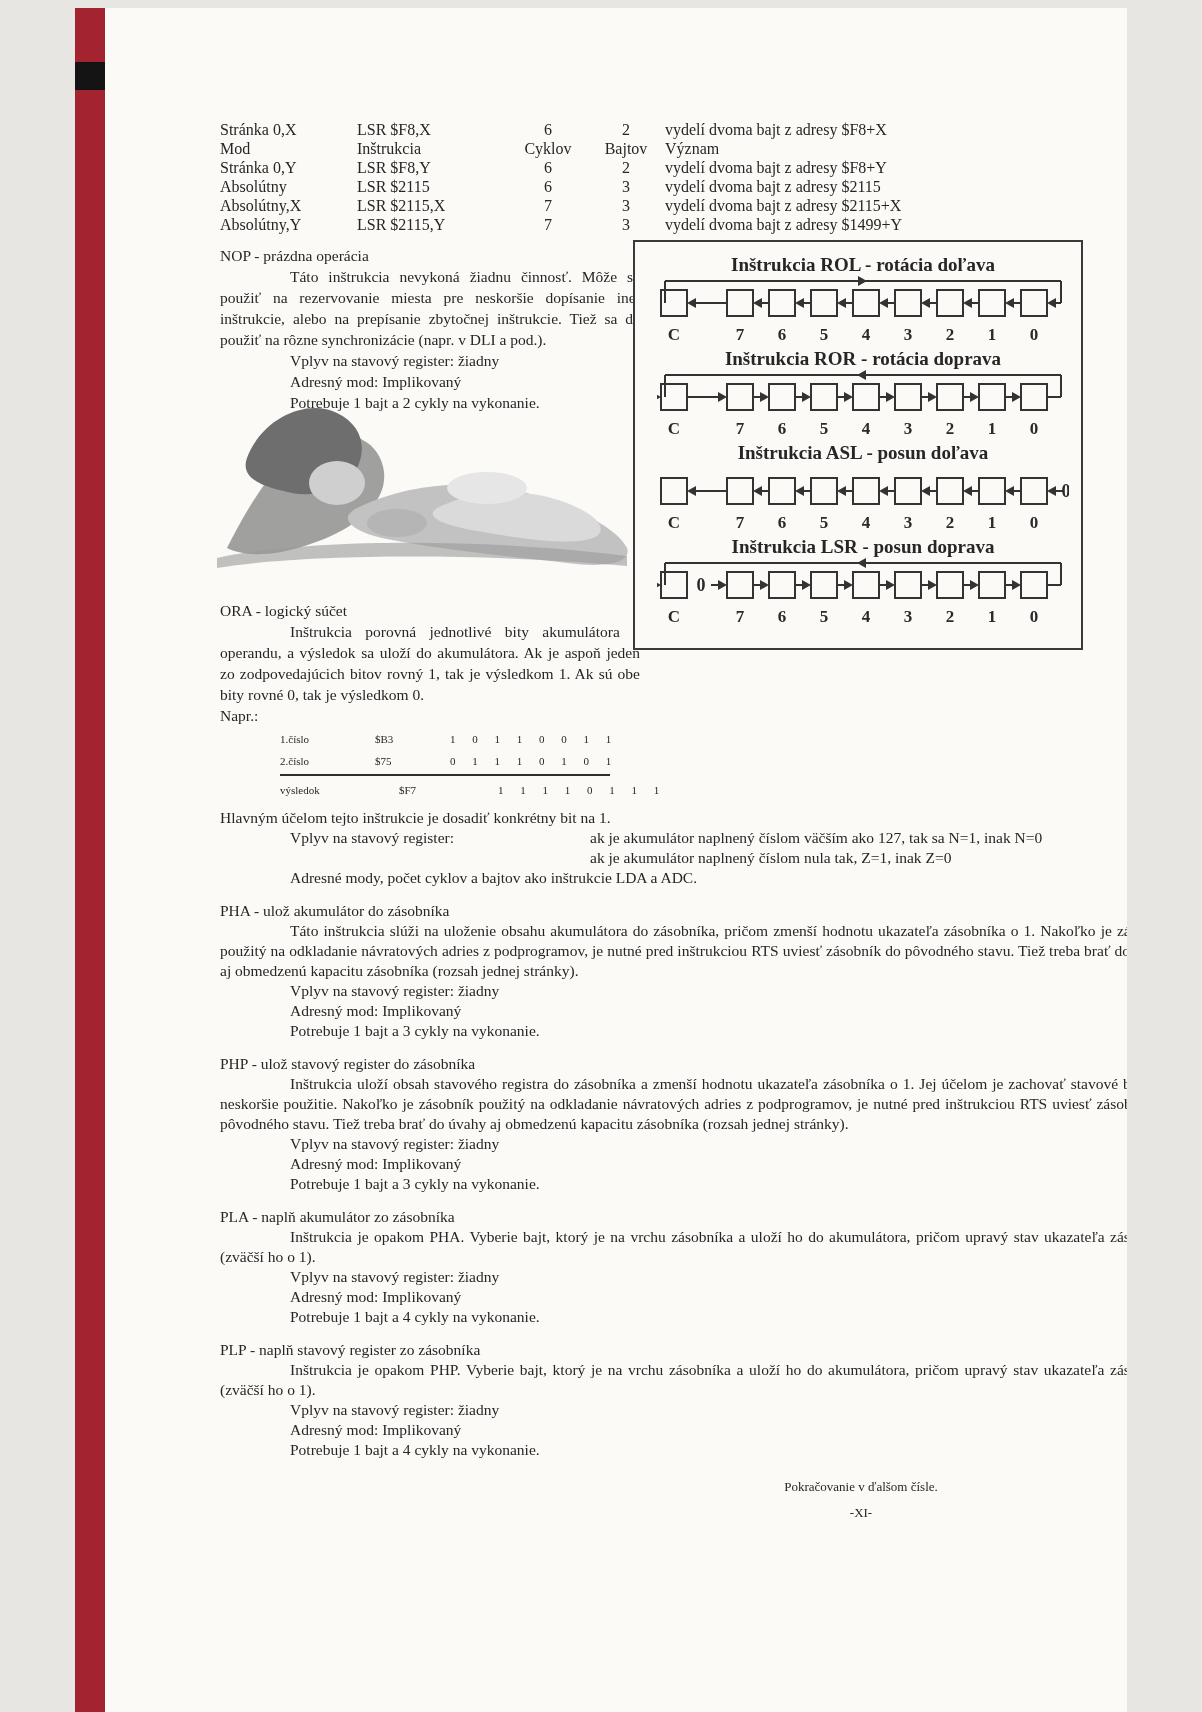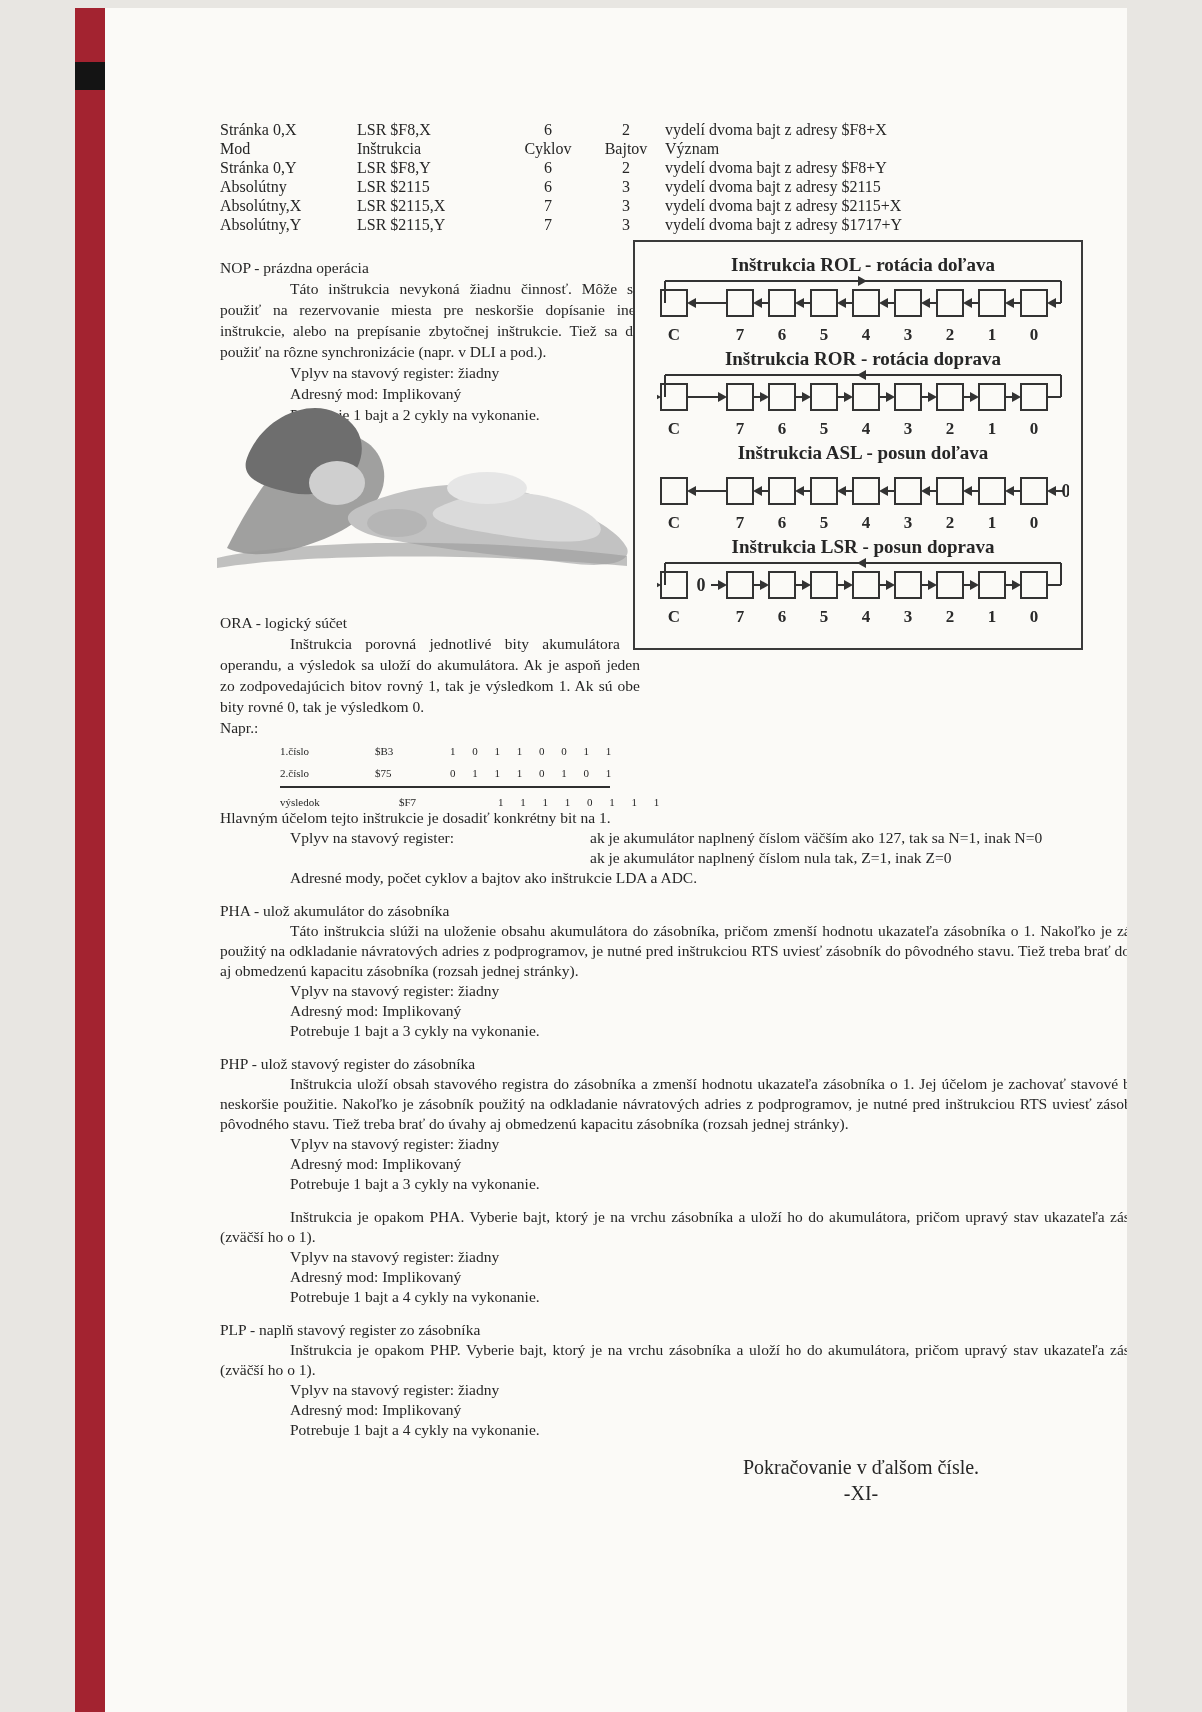--- a/index.html
+++ b/index.html
@@ -11,21 +11,21 @@
   }
   
   .stripe{position:absolute;left:0;top:0;width:30px;height:1712px;}
   .stripe .notch{position:absolute;left:0;width:30px;background:#141414;}
   
   .addr-table{position:absolute;left:145px;top:112px;width:950px;font-size:16px;line-height:19px;}
   .addr-row{display:grid;grid-template-columns:137px 152px 78px 78px auto;}
   .addr-row span{white-space:nowrap;}
   .addr-row .c2,.addr-row .c3{text-align:center;}
   
-  .leftcol{position:absolute;left:145px;top:249px;width:420px;font-size:15.5px;line-height:21px;}
+  .leftcol{position:absolute;left:145px;top:237px;width:420px;font-size:15.5px;line-height:21px;}
   .sec-heading{white-space:nowrap;}
   .body-just{text-align:justify;text-indent:70px;margin:0;}
   .notes div{padding-left:70px;white-space:nowrap;}
   
   .illu{position:absolute;left:112px;top:380px;width:452px;height:212px;}
   
   .diagbox{
     position:absolute;left:558px;top:232px;width:416px;height:386px;
     border:2px solid #3a3a3a;background:#fbfaf7;padding:12px 10px 8px 20px;
   }
@@ -37,21 +37,21 @@
   .ex-row{display:grid;grid-template-columns:95px 75px auto;}
   .ex-row .bits{letter-spacing:7px;white-space:nowrap;}
   .ex-row.ruled{border-bottom:2px solid #2f2f2f;padding-bottom:2px;}
   .ex-row.result{padding-top:3px;gap:24px;}
   
   .fullcol{position:absolute;left:145px;top:800px;width:952px;font-size:15.5px;line-height:20px;}
   .status-row{display:flex;align-items:flex-start;font-family:Liberation Serif, serif;}
   .status-row .lbl{padding-left:70px;width:300px;flex:0 0 300px;white-space:nowrap;}
   .status-row .vals div{white-space:nowrap;}
   .instr-sec{margin-top:13px;}
-  .footer{margin-top:14px;text-align:center;padding-left:330px;font-size:20px;line-height:26px;}
+  .footer{margin-top:14px;text-align:center;padding-left:330px;font-size:13px;line-height:26px;}
 </style>
 </head>
 <body>
 
 <div class="page">
 
   <div class="stripe" style="background: rgb(163, 35, 48);">
     <div class="notch" style="top:54px;height:28px;"></div>
   </div>
 
@@ -89,21 +89,21 @@
         <span class="c1">LSR $2115,X</span>
         <span class="c2">7</span>
         <span class="c3">3</span>
         <span class="c4">vydelí dvoma bajt z adresy $2115+X</span>
       </div>
       <div class="addr-row">
         <span class="c0">Absolútny,Y</span>
         <span class="c1">LSR $2115,Y</span>
         <span class="c2">7</span>
         <span class="c3">3</span>
-        <span class="c4">vydelí dvoma bajt z adresy $1717+Y</span>
+        <span class="c4">vydelí dvoma bajt z adresy $1499+Y</span>
       </div>
     </div>
 
   <div class="leftcol">
     <div class="sec-heading">NOP - prázdna operácia</div>
     <p class="body-just">Táto inštrukcia nevykoná žiadnu činnosť. Môže sa použiť na rezervovanie miesta pre neskoršie dopísanie inej inštrukcie, alebo na prepísanie zbytočnej inštrukcie. Tiež sa dá použiť na rôzne synchronizácie (napr. v DLI a pod.).</p>
     <div class="notes">
         <div>Vplyv na stavový register: žiadny</div>
         <div>Adresný mod: Implikovaný</div>
         <div>Potrebuje 1 bajt a 2 cykly na vykonanie.</div>
@@ -354,20 +354,21 @@
       <div class="sec-heading">PHP - ulož stavový register do zásobníka</div>
       <p class="body-just">Inštrukcia uloží obsah stavového registra do zásobníka a zmenší hodnotu ukazateľa zásobníka o 1. Jej účelom je zachovať stavové bity pre neskoršie použitie. Nakoľko je zásobník použitý na odkladanie návratových adries z podprogramov, je nutné pred inštrukciou RTS uviesť zásobník do pôvodného stavu. Tiež treba brať do úvahy aj obmedzenú kapacitu zásobníka (rozsah jednej stránky).</p>
       <div class="notes">
           <div>Vplyv na stavový register: žiadny</div>
           <div>Adresný mod: Implikovaný</div>
           <div>Potrebuje 1 bajt a 3 cykly na vykonanie.</div>
         </div>
     </div>
 
     <div class="instr-sec">
+      <div class="sec-heading">PLA - naplň akumulátor zo zásobníka</div>
       <p class="body-just">Inštrukcia je opakom PHA. Vyberie bajt, ktorý je na vrchu zásobníka a uloží ho do akumulátora, pričom upravý stav ukazateľa zásobníka (zväčší ho o 1).</p>
       <div class="notes">
           <div>Vplyv na stavový register: žiadny</div>
           <div>Adresný mod: Implikovaný</div>
           <div>Potrebuje 1 bajt a 4 cykly na vykonanie.</div>
         </div>
     </div>
 
     <div class="instr-sec">
       <div class="sec-heading">PLP - naplň stavový register zo zásobníka</div>

